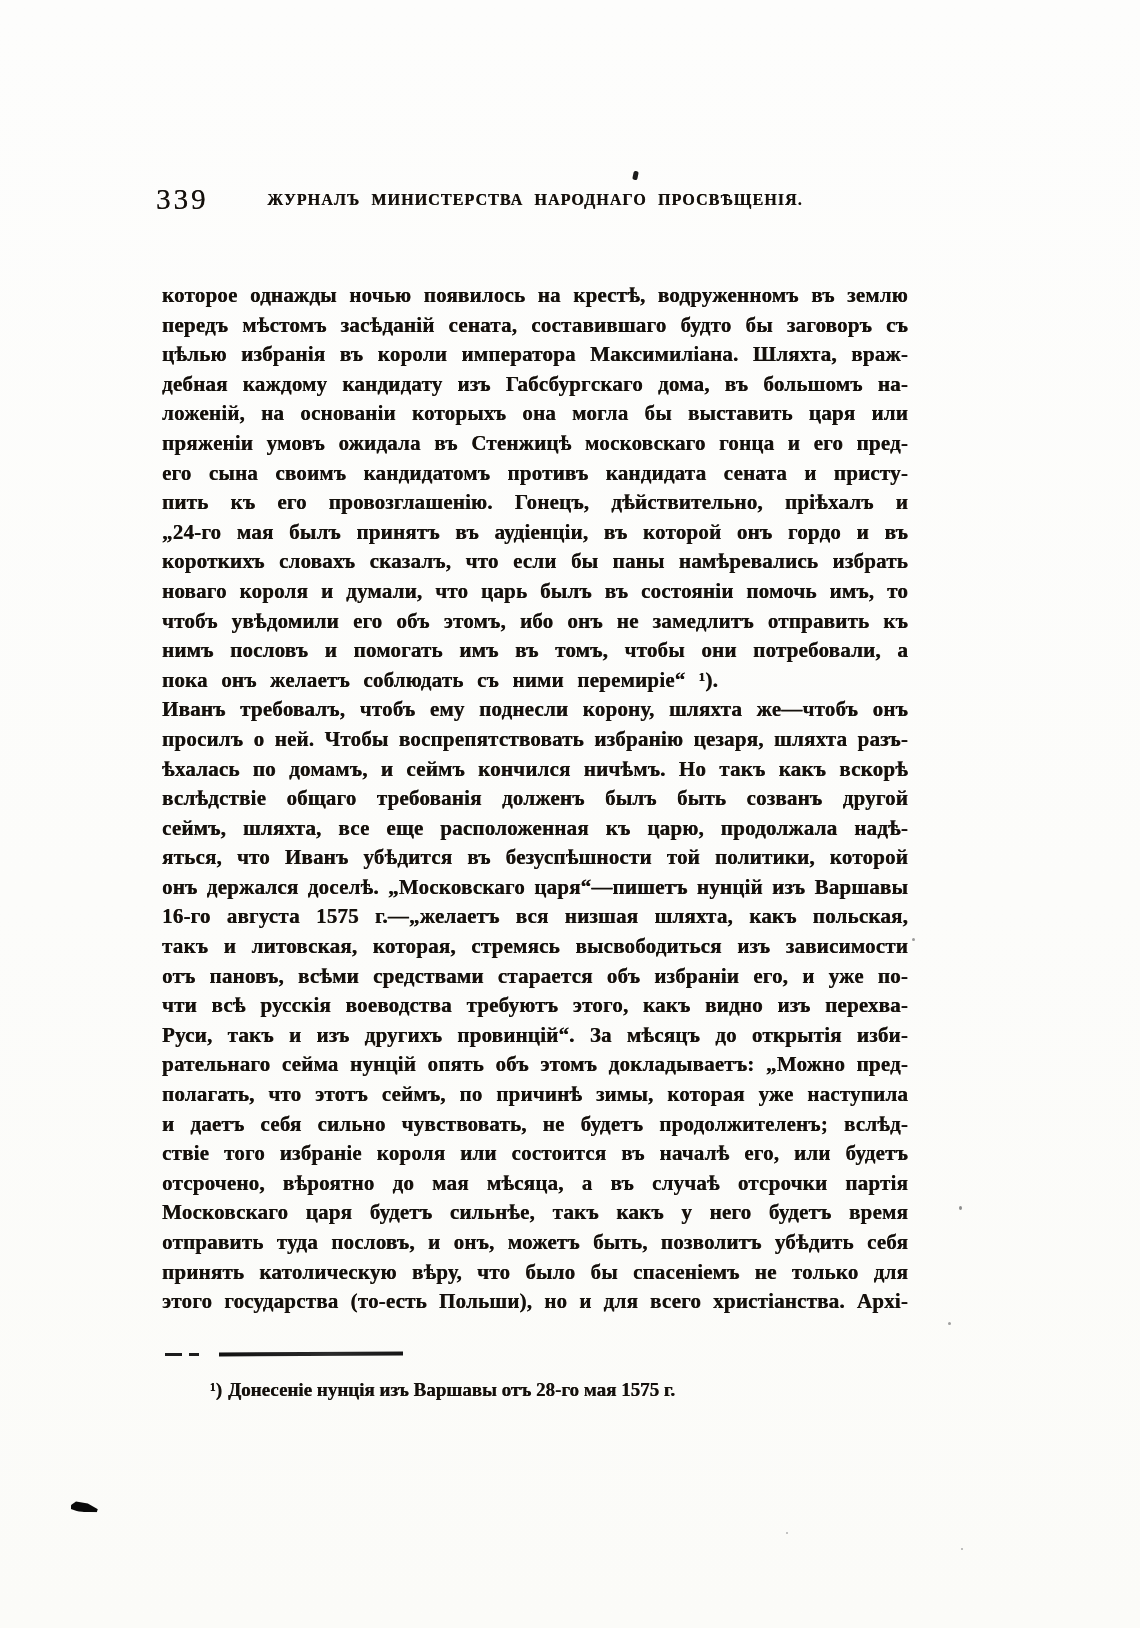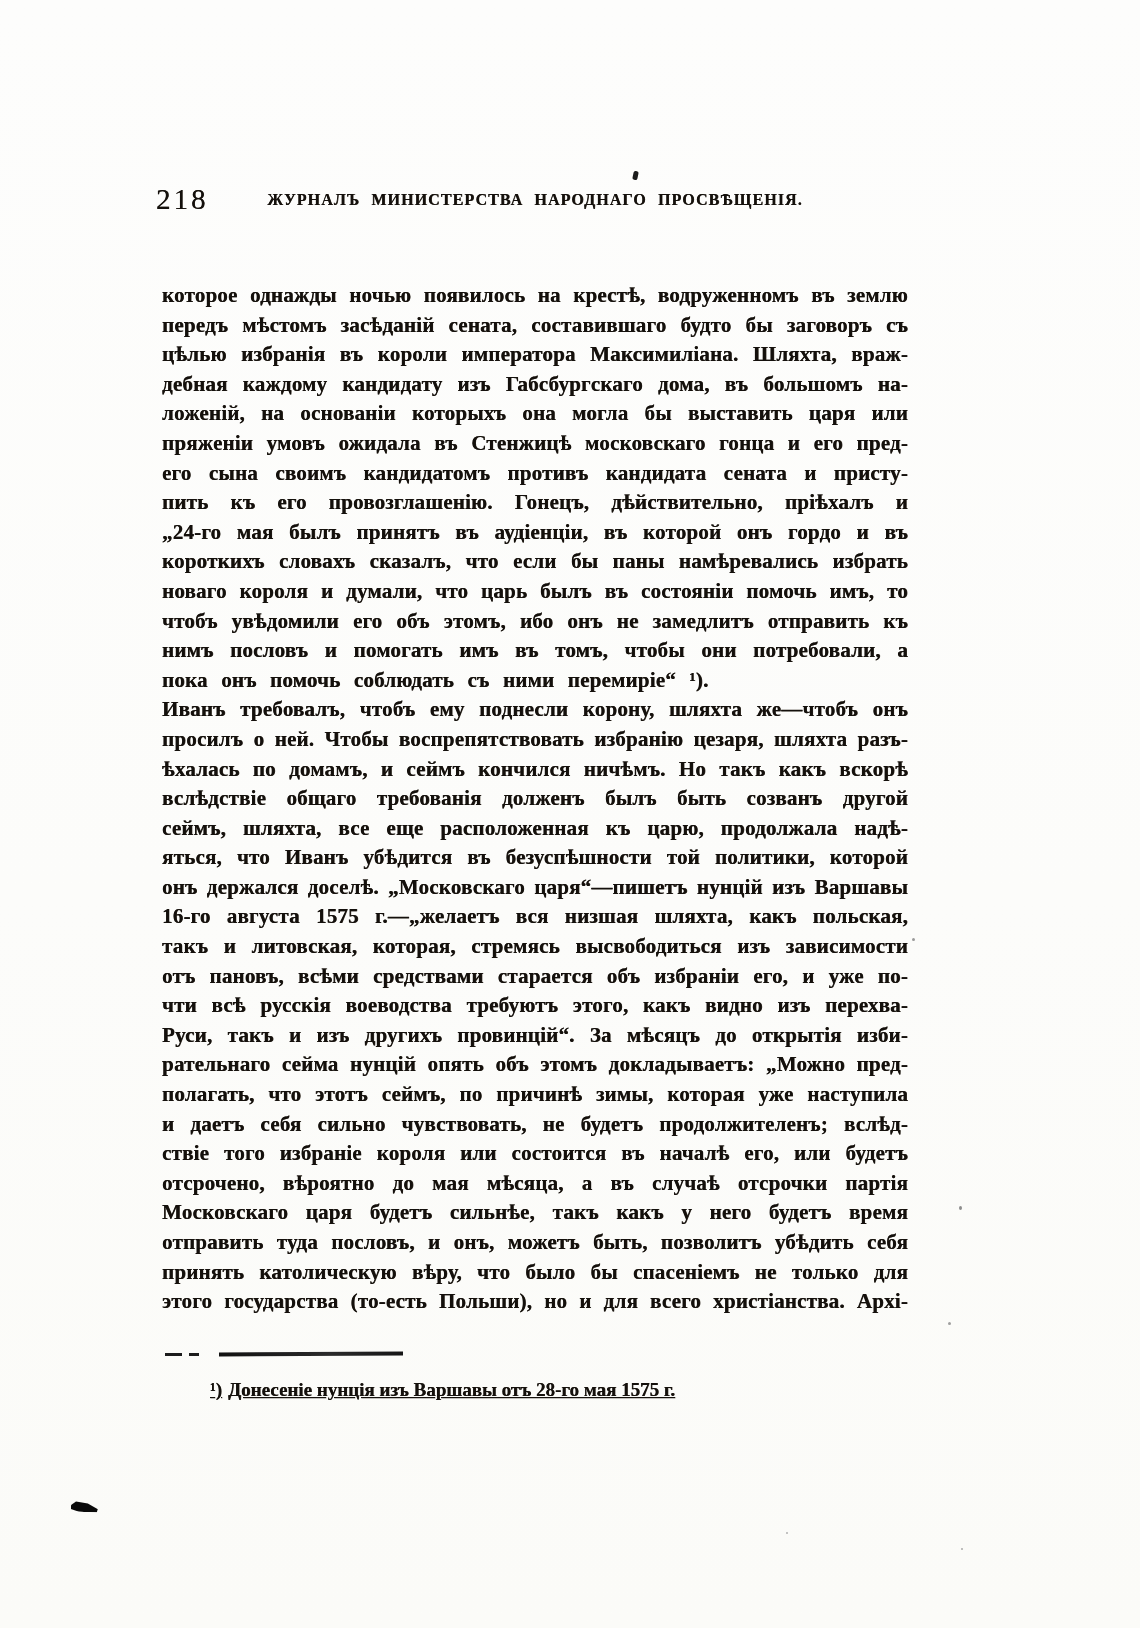--- a/index.html
+++ b/index.html
@@ -26,21 +26,21 @@
     text-align:justify;text-align-last:justify;letter-spacing:0.2px;
   }
   .line.end{text-align-last:left;word-spacing:8px;}
   .line.indent{text-indent:38px;}
 
   
   .footnote-rule{position:absolute;left:165px;top:1352px;width:238px;height:6px;}
   .rule-a{position:absolute;left:0;top:1px;width:48px;height:3px;
     background:repeating-linear-gradient(90deg,#1c1c1c 0 17px,transparent 17px 24px,#1c1c1c 24px 34px,transparent 34px 48px);}
   .rule-b{position:absolute;left:54px;top:0;width:184px;height:3.5px;background:linear-gradient(90deg,#111,#2b2b2b 60%,#161616);transform:rotate(-0.3deg);}
-  .footnote{position:absolute;left:210px;top:1376px;font-size:19px;font-weight:700;line-height:27px;text-decoration:underline;}
+  .footnote{position:absolute;left:210px;top:1376px;font-size:19px;font-weight:700;line-height:27px;}
   .footnote .marker{padding-right:6px;}
 
   
   .blob{
     position:absolute;left:71px;top:1501px;width:27px;height:11px;background:#0a0a0a;
     clip-path:polygon(0% 40%,18% 8%,62% 22%,100% 70%,96% 100%,30% 100%,0% 78%);
     transform:rotate(2deg);
   }
   .speck{position:absolute;border-radius:50%;}
   .sp1{left:633px;top:171px;width:5px;height:9px;background:#1b1b1b;border-radius:2px;transform:rotate(12deg);}
@@ -49,39 +49,39 @@
   .sp4{left:948px;top:1322px;width:3px;height:3px;background:#9f9f9f;}
   .sp5{left:786px;top:1532px;width:2px;height:2px;background:#b0b0b0;}
   .sp6{left:961px;top:1548px;width:2px;height:2px;background:#ababab;}
 </style>
 </head>
 <body>
 
 <div class="page">
 
   <div class="header ink">
-    <span class="page-num">218</span>
+    <span class="page-num">339</span>
     <span class="running-title">ЖУРНАЛЪ МИНИСТЕРСТВА НАРОДНАГО ПРОСВѢЩЕНІЯ.</span>
   </div>
 
   <div class="body-text ink">
     <div class="line">которое однажды ночью появилось на крестѣ, водруженномъ въ землю</div>
     <div class="line">передъ мѣстомъ засѣданій сената, составившаго будто бы заговоръ съ</div>
     <div class="line">цѣлью избранія въ короли императора Максимиліана. Шляхта, враж-</div>
     <div class="line">дебная каждому кандидату изъ Габсбургскаго дома, въ большомъ на-</div>
     <div class="line">ложеній, на основаніи которыхъ она могла бы выставить царя или</div>
     <div class="line">пряженіи умовъ ожидала въ Стенжицѣ московскаго гонца и его пред-</div>
     <div class="line">его сына своимъ кандидатомъ противъ кандидата сената и присту-</div>
     <div class="line">пить къ его провозглашенію. Гонецъ, дѣйствительно, пріѣхалъ и</div>
     <div class="line">„24-го мая былъ принятъ въ аудіенціи, въ которой онъ гордо и въ</div>
     <div class="line">короткихъ словахъ сказалъ, что если бы паны намѣревались избрать</div>
     <div class="line">новаго короля и думали, что царь былъ въ состояніи помочь имъ, то</div>
     <div class="line">чтобъ увѣдомили его объ этомъ, ибо онъ не замедлитъ отправить къ</div>
     <div class="line">нимъ пословъ и помогать имъ въ томъ, чтобы они потребовали, а</div>
-    <div class="line end">пока онъ помочь соблюдать съ ними перемиріе“ ¹).</div>
+    <div class="line end">пока онъ желаетъ соблюдать съ ними перемиріе“ ¹).</div>
     <div class="line">Иванъ требовалъ, чтобъ ему поднесли корону, шляхта же—чтобъ онъ</div>
     <div class="line">просилъ о ней. Чтобы воспрепятствовать избранію цезаря, шляхта разъ-</div>
     <div class="line">ѣхалась по домамъ, и сеймъ кончился ничѣмъ. Но такъ какъ вскорѣ</div>
     <div class="line">вслѣдствіе общаго требованія долженъ былъ быть созванъ другой</div>
     <div class="line">сеймъ, шляхта, все еще расположенная къ царю, продолжала надѣ-</div>
     <div class="line">яться, что Иванъ убѣдится въ безуспѣшности той политики, которой</div>
     <div class="line">онъ держался доселѣ. „Московскаго царя“—пишетъ нунцій изъ Варшавы</div>
     <div class="line">16-го августа 1575 г.—„желаетъ вся низшая шляхта, какъ польская,</div>
     <div class="line">такъ и литовская, которая, стремясь высвободиться изъ зависимости</div>
     <div class="line">отъ пановъ, всѣми средствами старается объ избраніи его, и уже по-</div>

